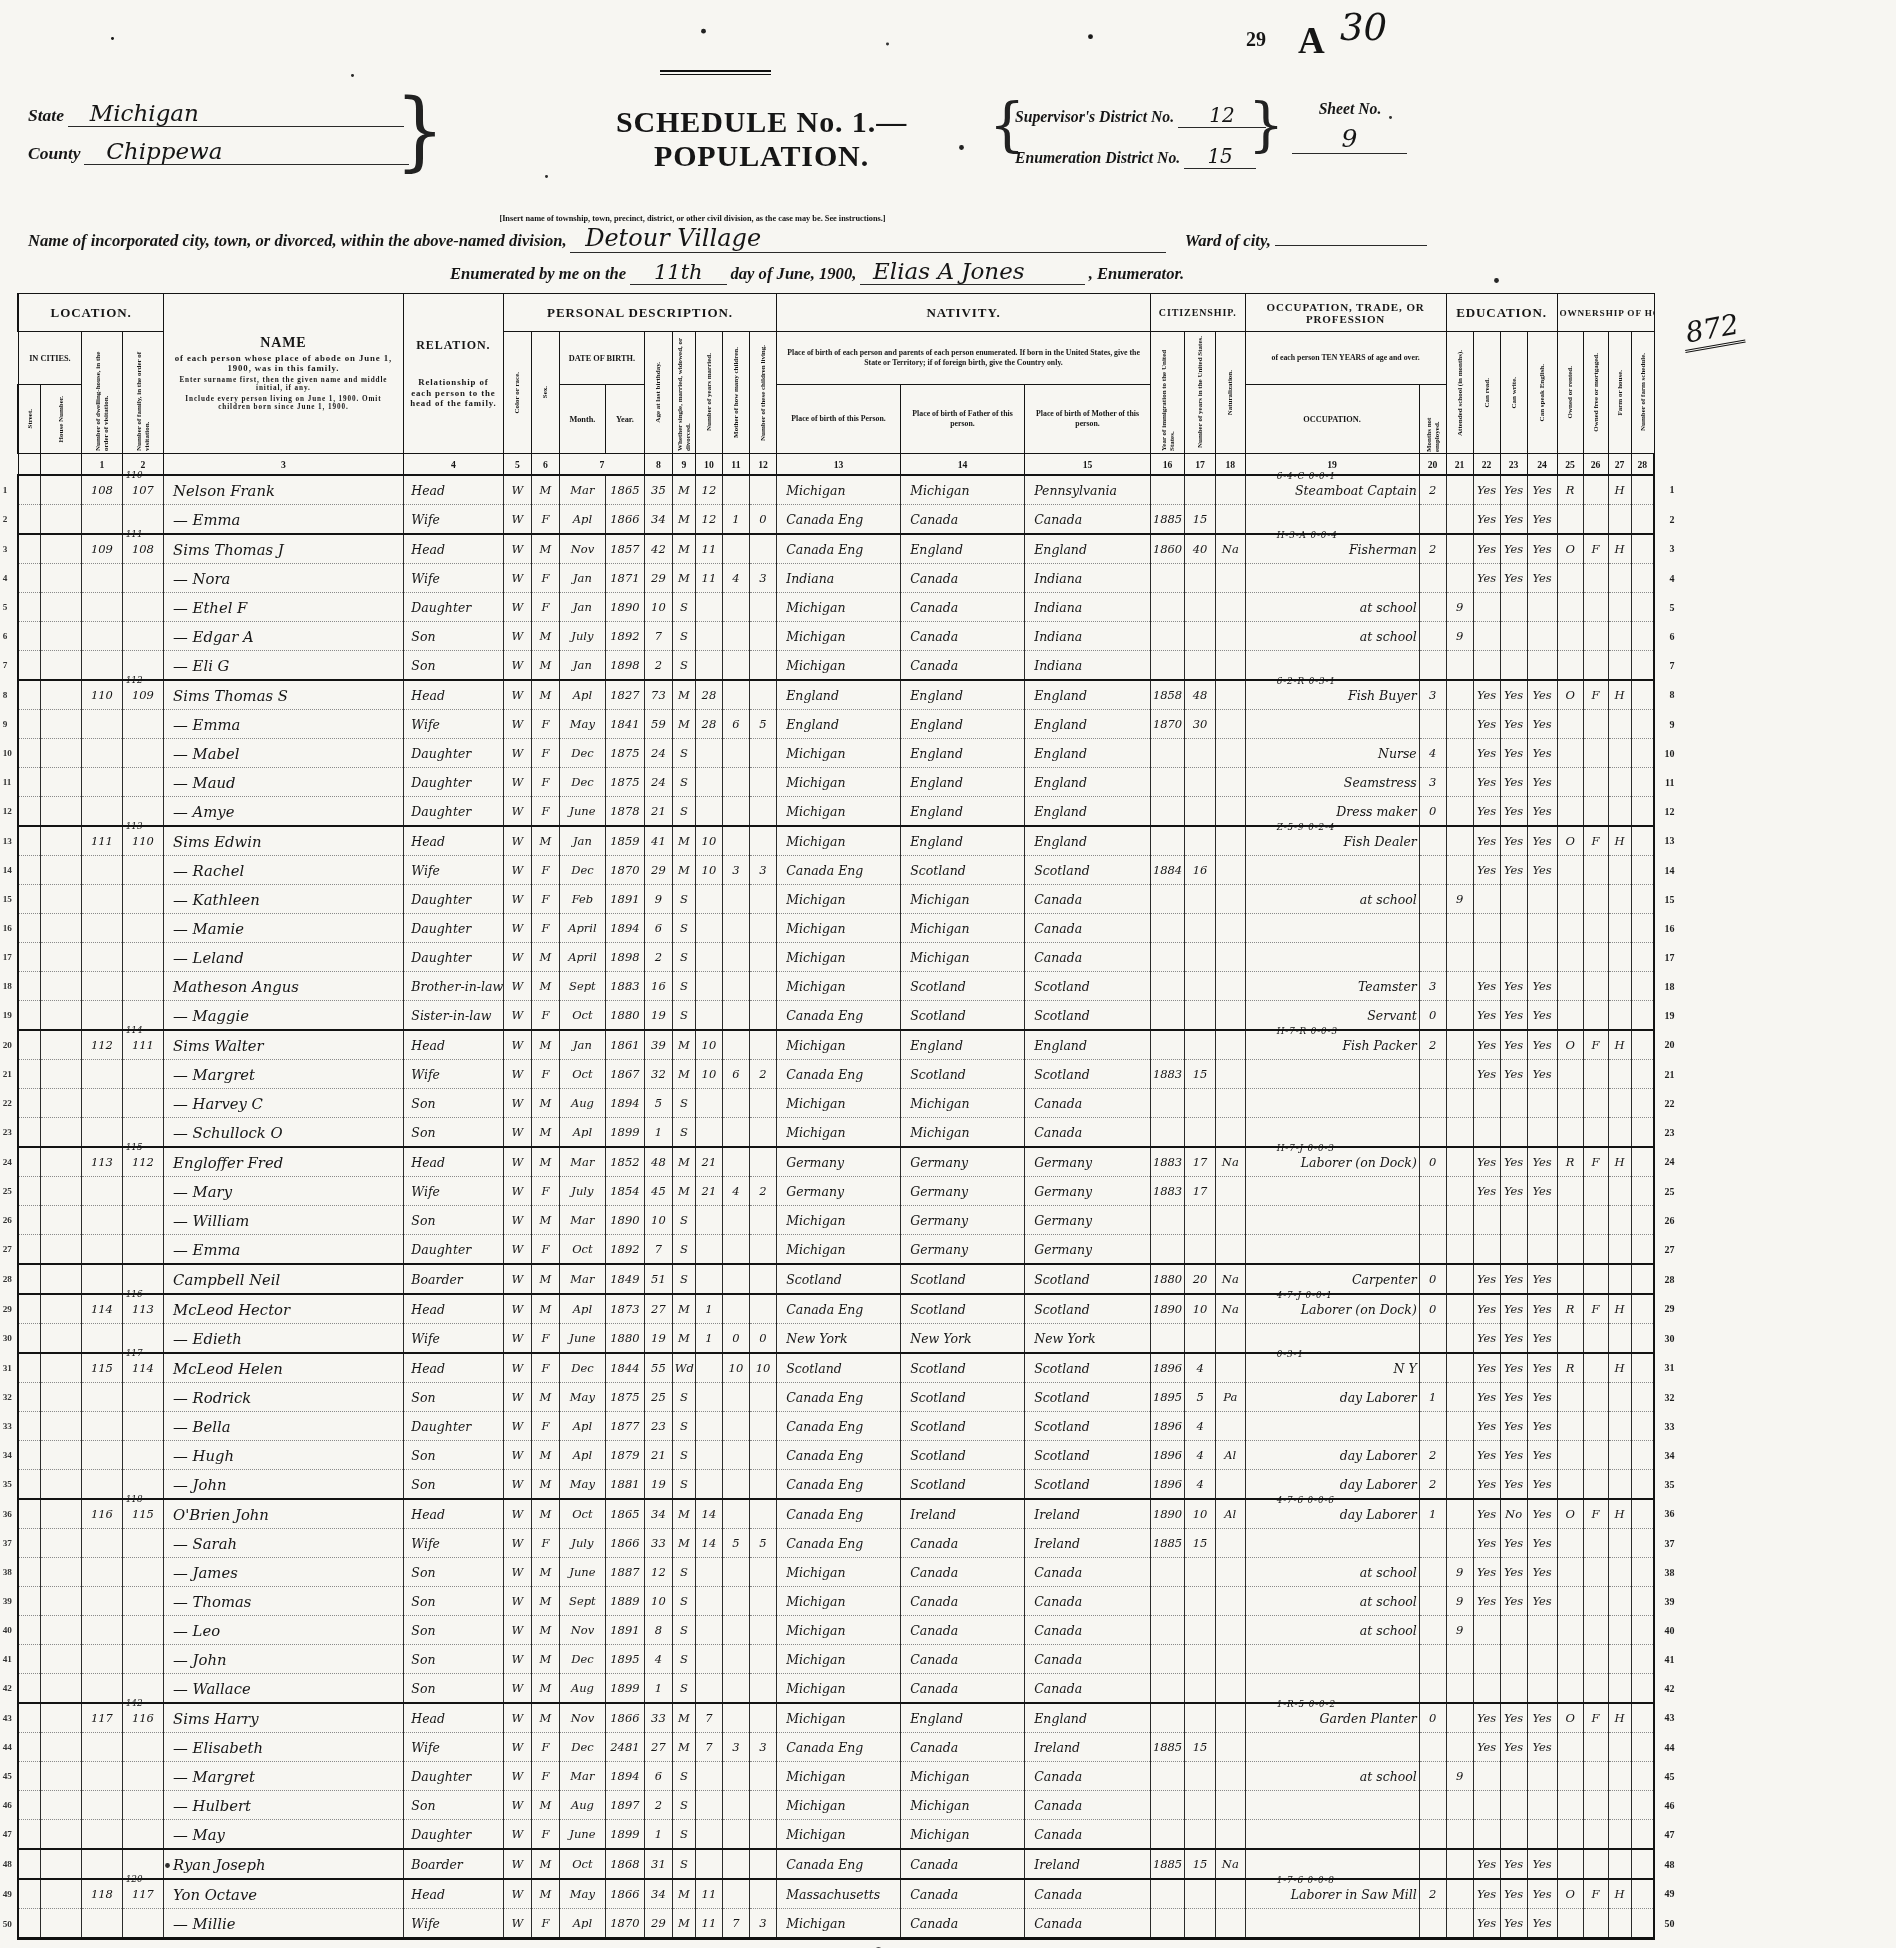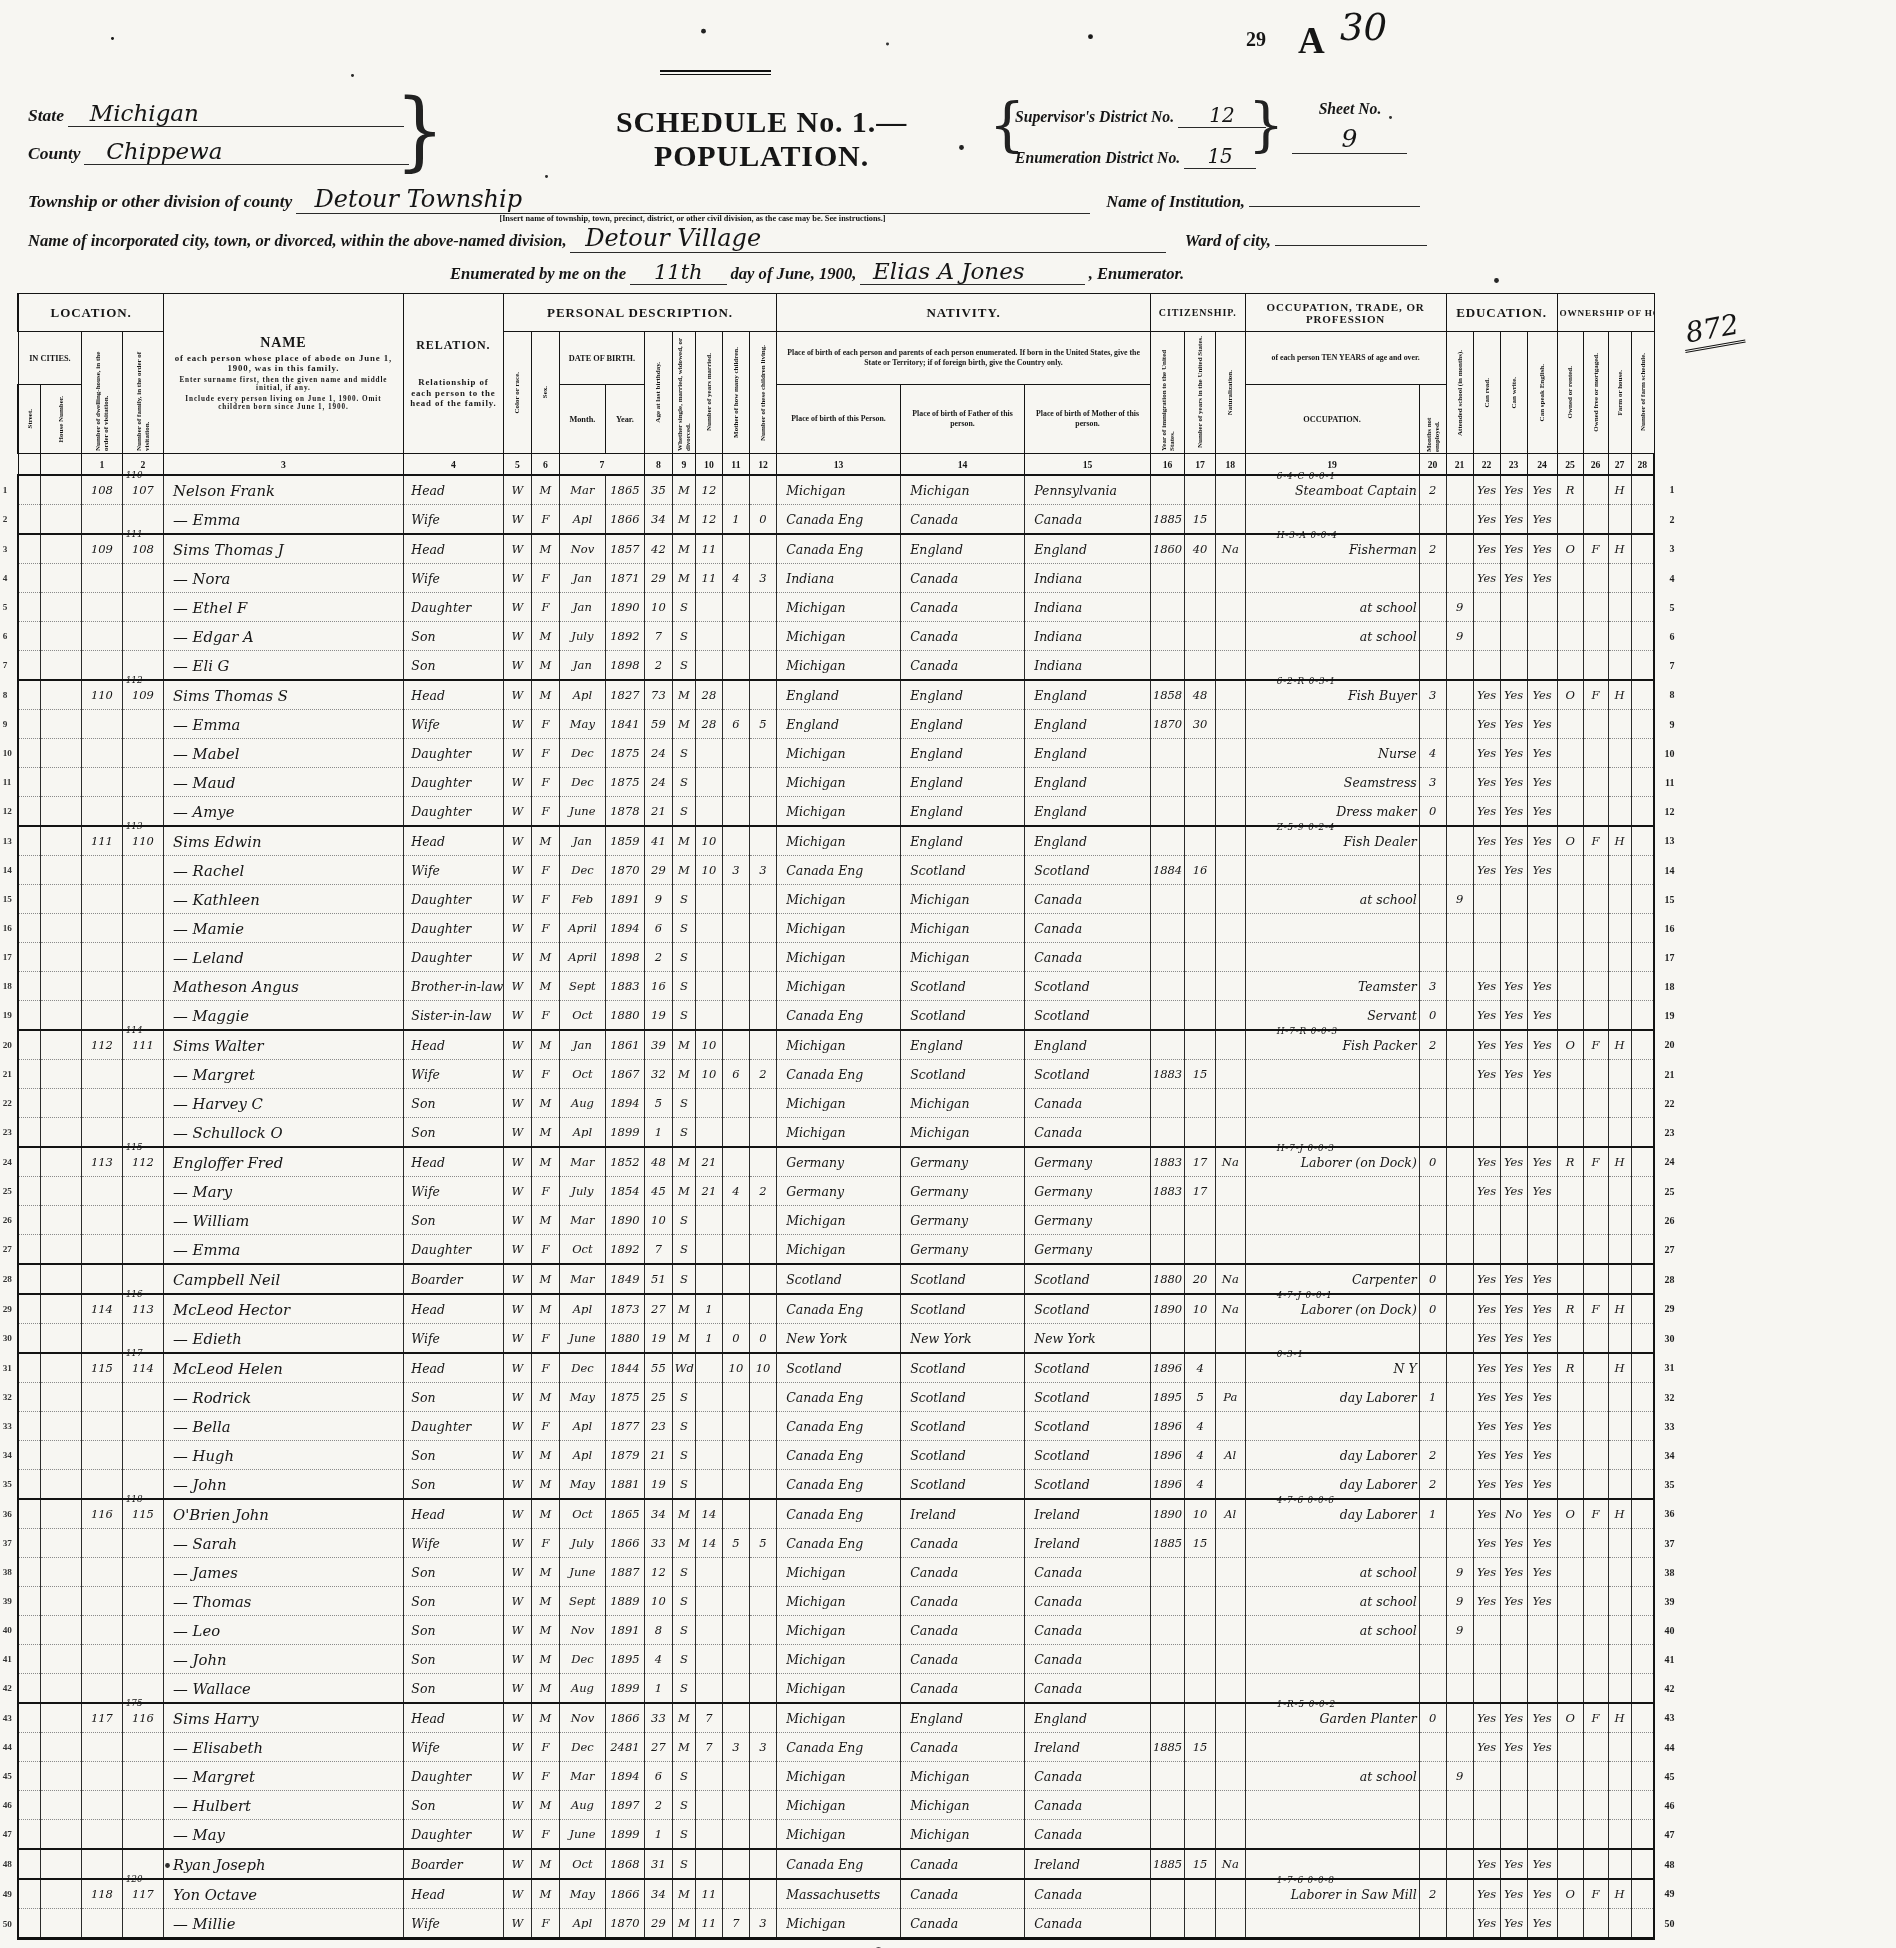--- a/index.html
+++ b/index.html
@@ -90,26 +90,20 @@
     <span class="hw fld" style="width:88px;font-size:20px;text-align:center;">12</span>
   </div>
   <div class="abs" style="top:144px;left:1015px;font-size:15.7px;">
     <span class="lbl" style="font-size:15.7px;">Enumeration District No.</span>
     <span class="hw fld" style="width:72px;font-size:20px;text-align:center;">15</span>
   </div>
   <div class="abs brace" style="top:92px;left:1248px;font-size:57px;">}</div>
   <div class="abs lbl" style="top:100px;left:1290px;width:120px;text-align:center;font-size:15.7px;">Sheet No.</div>
   <div class="abs hw fld" style="top:124px;left:1292px;width:115px;font-size:25px;text-align:center;">9</div>
 
-  <div class="abs" style="top:185px;left:28px;">
-    <span class="lbl">Township or other division of county</span>
-    <span class="hw fld" style="width:775px;font-size:24px;padding-left:18.5px;">Detour Township</span>
-    <span class="lbl" style="margin-left:13px;font-size:16.6px;">Name of Institution,</span>
-    <span class="fld" style="width:171px;"></span>
-  </div>
   <div class="abs note" style="top:214px;left:434px;width:517px;">[Insert name of township, town, precinct, district, or other civil division, as the case may be.  See instructions.]</div>
 
   <div class="abs" style="top:224px;left:28px;">
     <span class="lbl" style="font-size:16.6px;">Name of incorporated city, town, or divorced, within the above-named division,</span>
     <span class="hw fld" style="width:581px;font-size:24px;padding-left:14.8px;">Detour Village</span>
     <span class="lbl" style="margin-left:14.8px;font-size:16.6px;">Ward of city,</span>
     <span class="fld" style="width:152px;"></span>
   </div>
 
   <div class="abs" style="top:258px;left:450px;">
@@ -1766,21 +1760,21 @@
           <td class="hw cc"></td>
           <td class="hw cc"></td>
           <td class="cc gr"></td>
           <td class="rm">42</td>
         </tr>
         <tr class="hb">
           <td class="lm">43</td>
           <td class="street"></td>
           <td class="house"></td>
           <td class="hw cc">117</td>
-          <td class="hw cc famc"><span class="supfs hw">175</span>116</td>
+          <td class="hw cc famc"><span class="supfs hw">142</span>116</td>
           <td class="hw nmc gl">Sims Harry</td>
           <td class="hw relc gl">Head</td>
           <td class="hw cc gl">W</td>
           <td class="hw cc">M</td>
           <td class="hw cc">Nov</td>
           <td class="hw cc">1866</td>
           <td class="hw cc">33</td>
           <td class="hw cc">M</td>
           <td class="hw cc">7</td>
           <td class="hw cc"></td>

